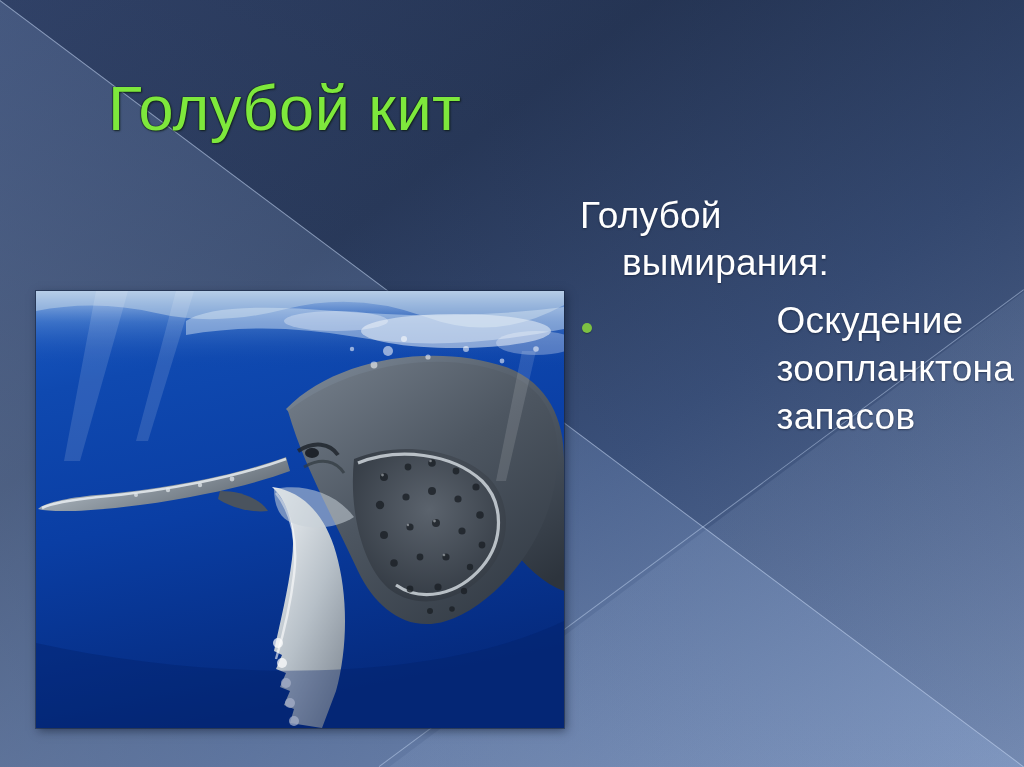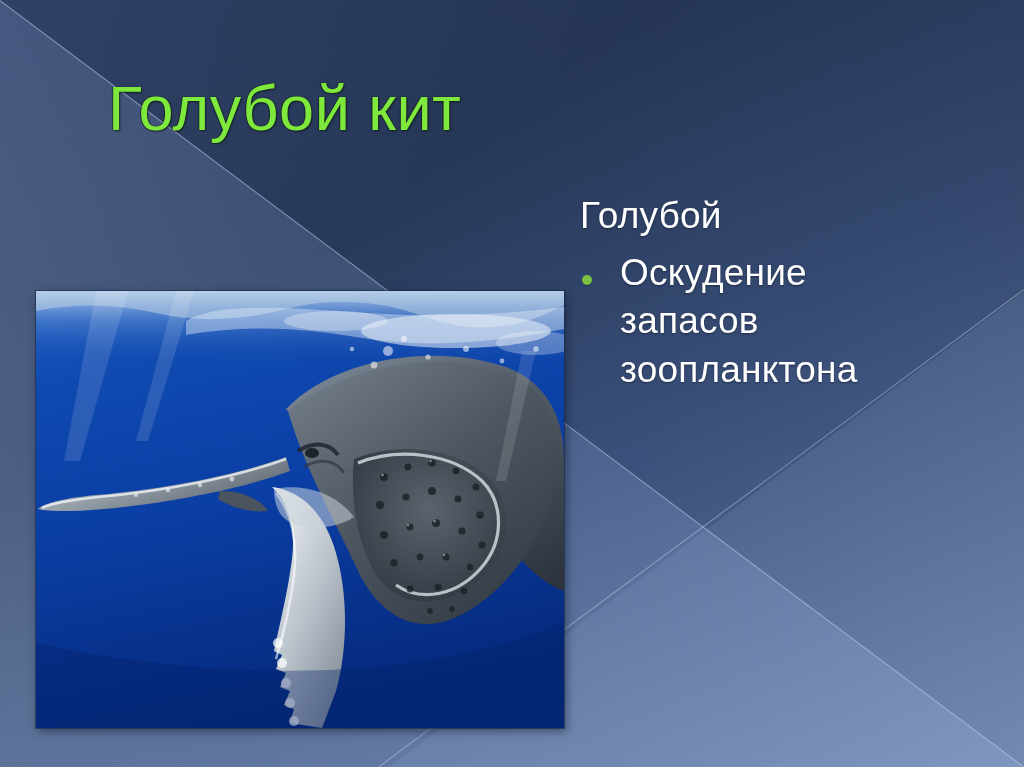--- a/index.html
+++ b/index.html
@@ -114,20 +114,21 @@
     letter-spacing: 0.2px;
     padding-left: 12px;
     text-shadow: 0 1px 2px rgba(12,22,42,0.55);
   }
   .lead .l2 { display: block; padding-left: 42px; }
 
   .bullet-row {
     display: flex;
     align-items: flex-start;
     margin-top: 10px;
+    justify-content: space-between;
   }
   .bullet-dot {
     flex: 0 0 auto;
     width: 10px;
     height: 10px;
     border-radius: 50%;
     background: #7dc142;
     margin: 26px 28px 0 14px;
     box-shadow: 0 1px 1px rgba(10,20,40,0.4);
   }
@@ -294,25 +295,26 @@
 
       <rect x="0" y="0" width="528" height="437" fill="none"></rect>
       <path d="M0 437 L528 437 L528 330 C400 392 180 392 0 352 Z" fill="#041f66" opacity="0.35"></path>
     </svg>
   </div>
 
   <div id="body-text">
 
     <div class="lead">
       <span>Голубой</span>
+      <span class="l2">вымирания:</span>
     </div>
 
     <div class="bullet-row">
       <span class="bullet-dot"></span>
       <div class="bullet-text">
         <span>Оскудение</span>
+        <span>зоопланктона</span>
         <span>запасов</span>
-        <span>зоопланктона</span>
       </div>
     </div>
 
   </div>
 </div>
 
 </body></html>

